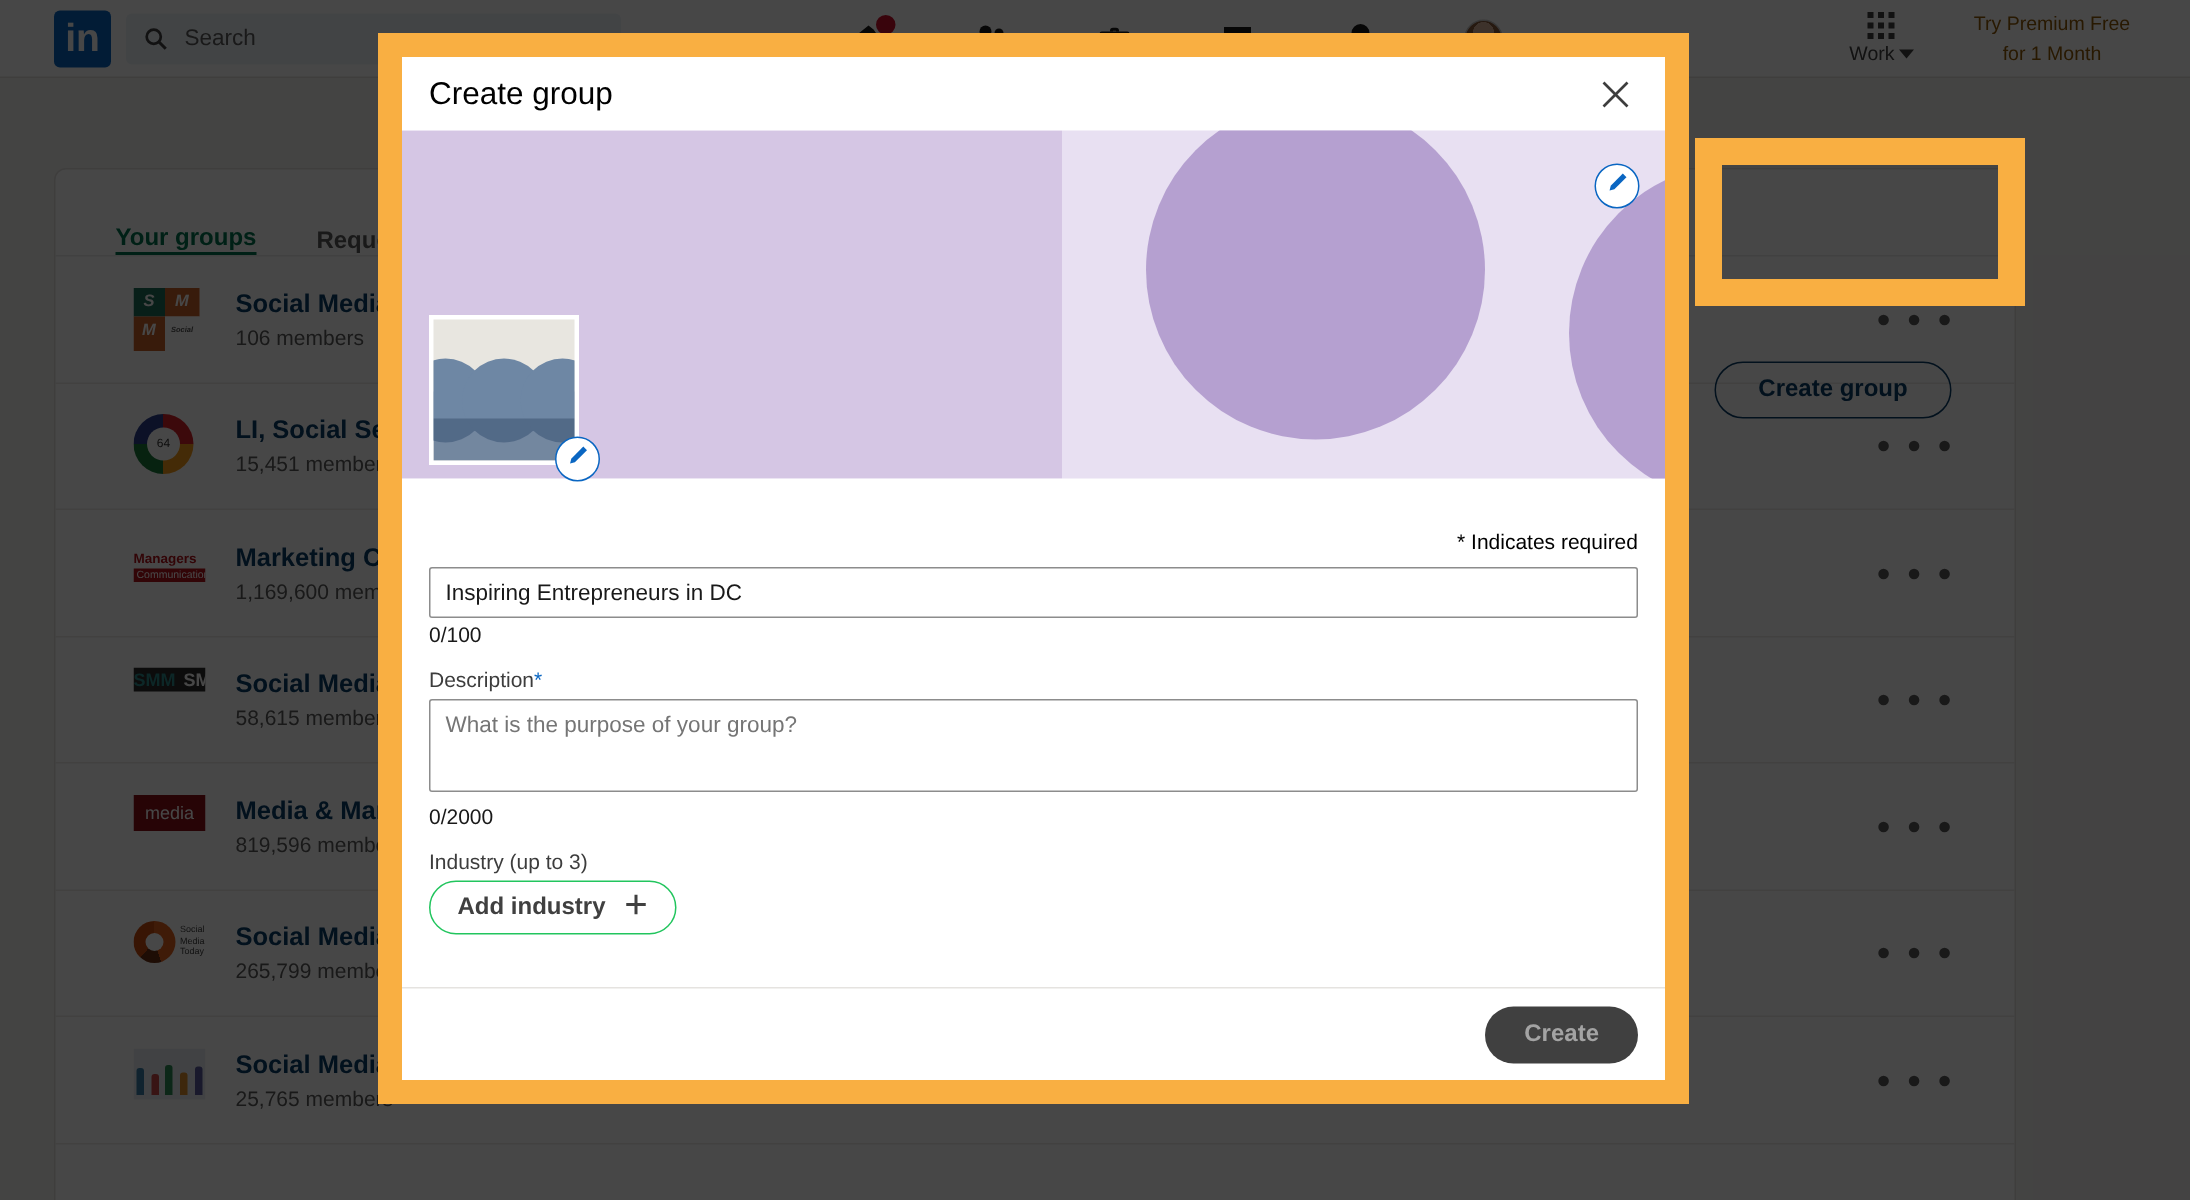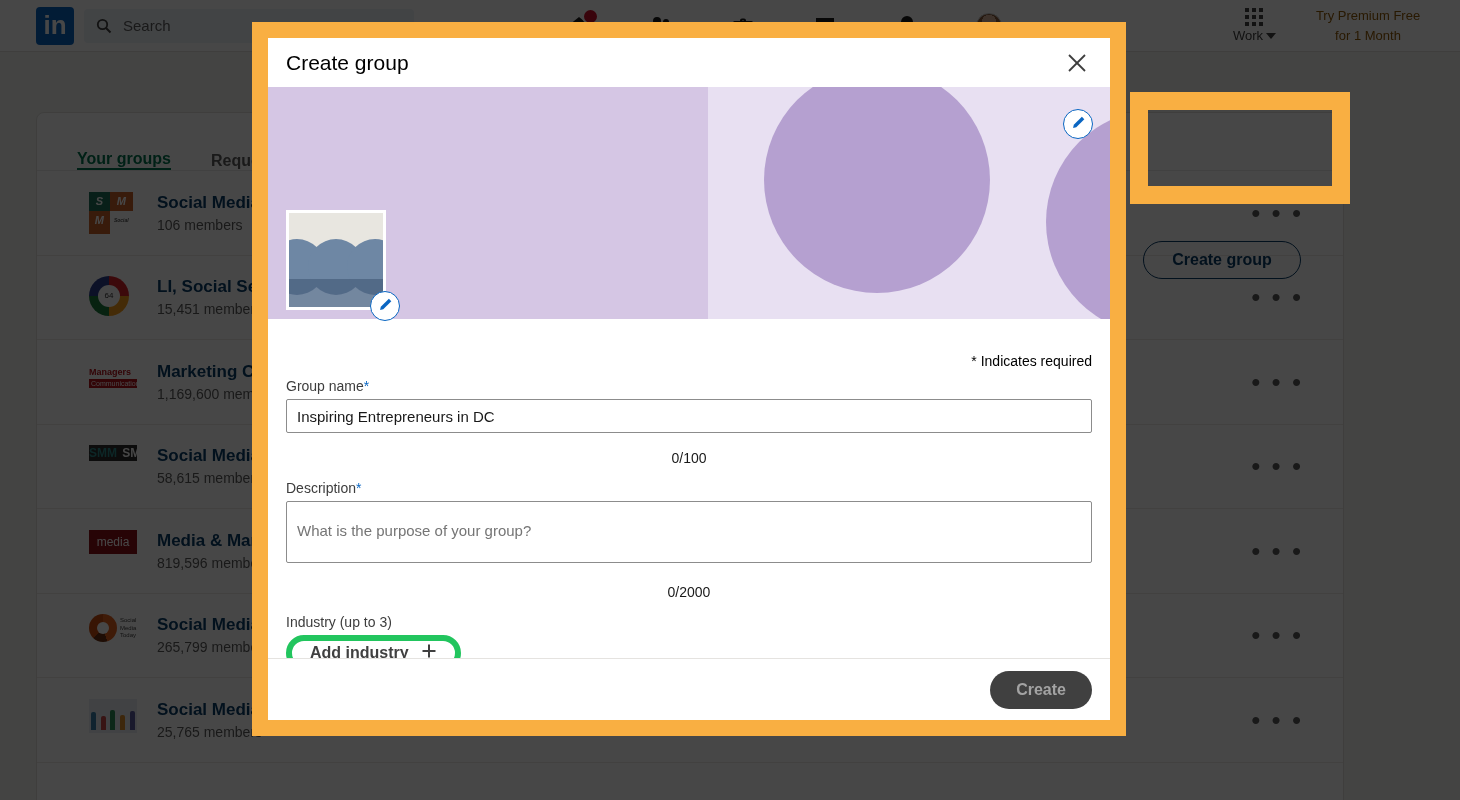--- a/index.html
+++ b/index.html
@@ -159,28 +159,28 @@
   .req-note { text-align: right; font-size: 14px; color: #000000; margin-bottom: 9px; }
   .field-label { font-size: 14px; color: #3d3d3d; margin-bottom: 5px; }
   .field-label .star { color: #0a66c2; }
   .text-input {
     width: 100%; height: 34px; border: 1px solid #8c8c8c; border-radius: 2px;
     padding: 0 10px; font-size: 15px; color: #191919;
     font-family: "Liberation Sans", sans-serif; background: #ffffff;
   }
   .textarea {
     width: 100%; height: 62px; border: 1px solid #8c8c8c; border-radius: 2px;
-    padding: 20px 10px; font-size: 15px; color: #5c5c5c; resize: none;
+    padding: 8px 10px; font-size: 15px; color: #5c5c5c; resize: none;
     font-family: "Liberation Sans", sans-serif; background: #ffffff;
   }
-  .counter { text-align: center; font-size: 14px; color: #191919; margin-top: 17px; }
+  .counter { text-align: left; font-size: 14px; color: #191919; margin-top: 3px; }
   .pill-btn {
     display: inline-flex; align-items: center; gap: 12px;
     height: 36px; padding: 0 18px; border-radius: 20px;
-    border: 6px solid #22c55e; background: #ffffff;
+    border: 1px solid #22c55e; background: #ffffff;
     font-size: 16px; font-weight: bold; color: #404040;
     font-family: "Liberation Sans", sans-serif;
   }
   .sect-gap { margin-top: 14px; }
 
   .modal-foot {
     height: 62px; flex: none; border-top: 1px solid #e5e3e0;
     display: flex; align-items: center; justify-content: flex-end; padding: 0 18px;
   }
   .create-submit {
@@ -438,23 +438,20 @@
       <span>
         <svg width="15" height="15" viewBox="0 0 16 16">
             <path d="M11.6 1.8 14.2 4.4 5.6 13 2.2 13.8 3 10.4z" fill="#0a66c2"></path>
           </svg>
       </span>
     </div>
 
     <div class="modal-body">
       <div class="req-note">* Indicates required</div>
 
-      <div class="field-label">
-        <span>Group name</span><span class="star">*</span>
-      </div>
       <input class="text-input" value="Inspiring Entrepreneurs in DC" style="">
       <div class="counter">0/100</div>
 
       <div class="field-label sect-gap">
         <span>Description</span><span class="star">*</span>
       </div>
       <textarea class="textarea" placeholder="What is the purpose of your group?" style=""></textarea>
       <div class="counter">0/2000</div>
 
       <div class="field-label sect-gap">Industry (up to 3)</div>

